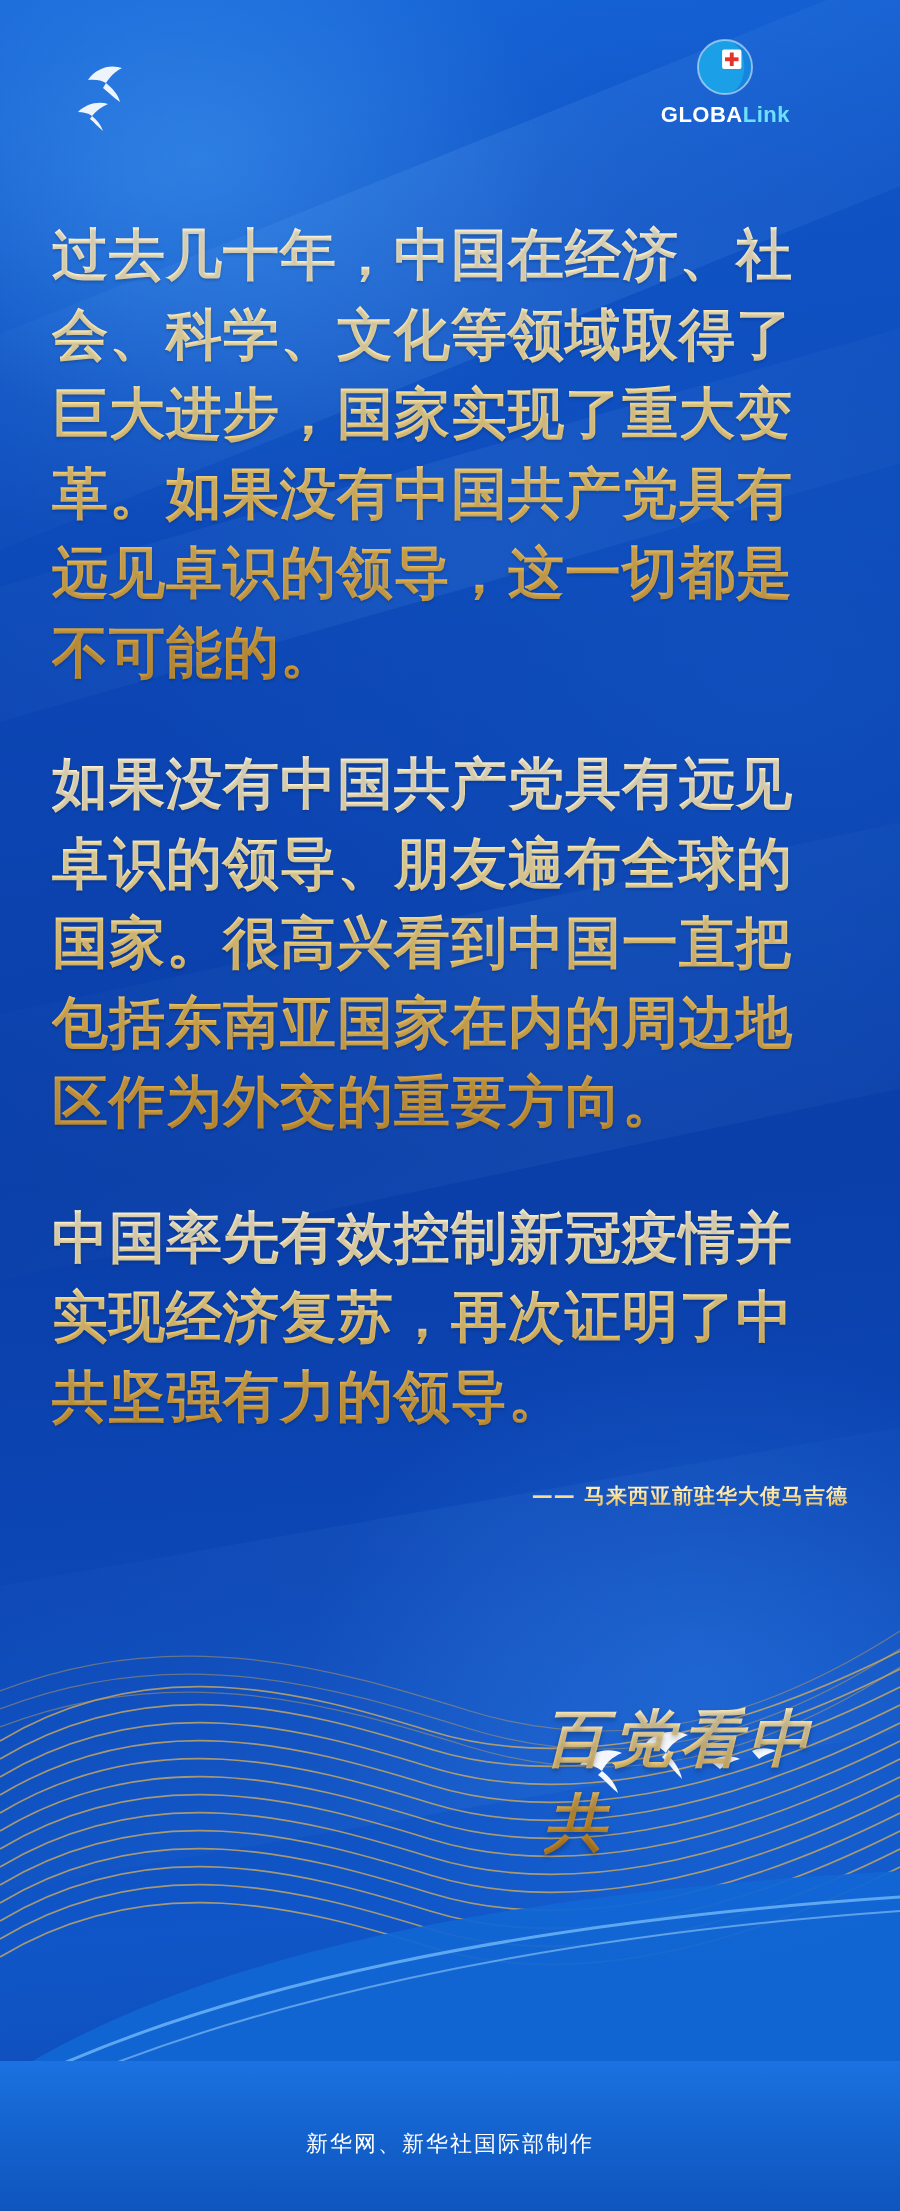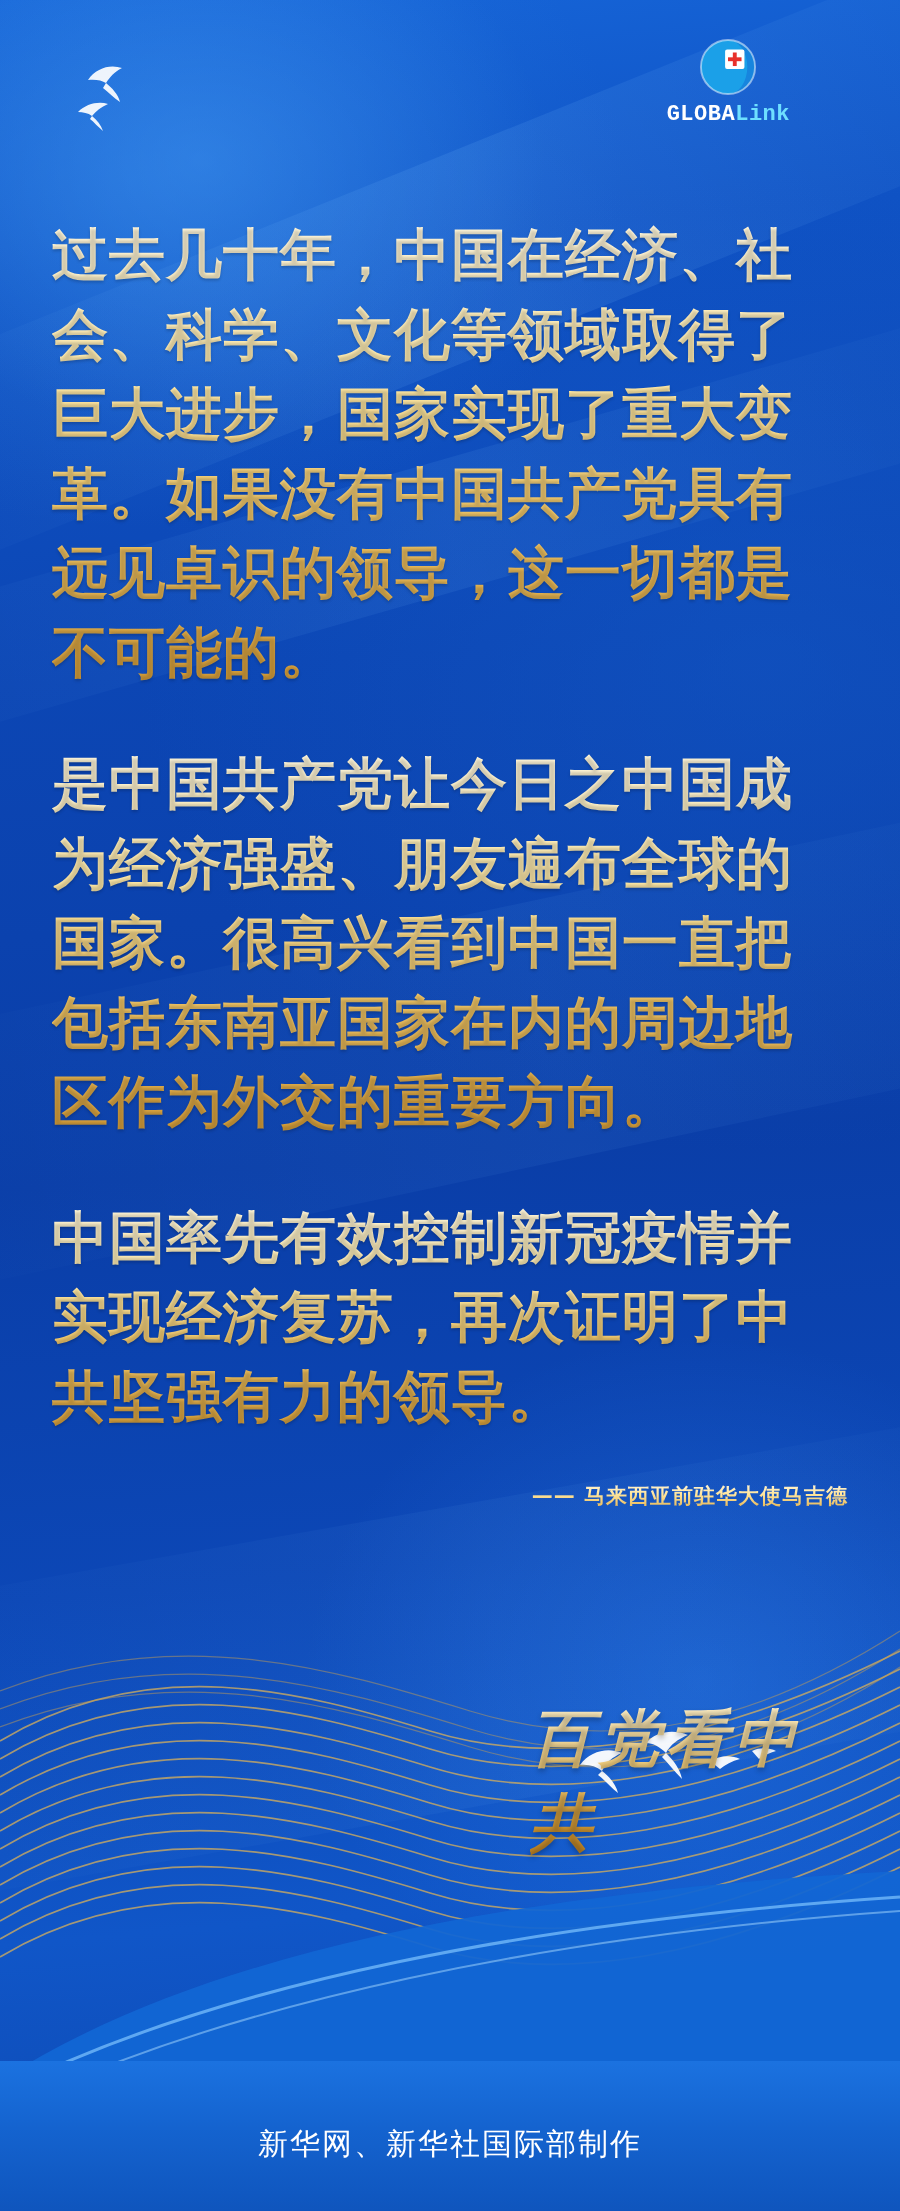--- a/index.html
+++ b/index.html
@@ -51,21 +51,21 @@
   .logo-block {
     position: absolute; right: 110px; top: 38px;
     display: flex; flex-direction: column; align-items: center;
   }
   .logo-circle { width: 58px; height: 58px; }
   .logo-text {
     margin-top: 6px;
     font-size: 22px;
     font-weight: bold;
     letter-spacing: .5px;
-    font-family: Liberation Mono, monospace;
+    font-family: Liberation Sans, sans-serif;
   }
   .logo-text .g1 { color: #ffffff; }
   .logo-text .g2 { color: #6ee0ff; }
 
   
   .content {
     position: absolute;
     left: 52px;
     right: 52px;
     top: 215px;
@@ -104,21 +104,21 @@
   
   .waveband {
     position: absolute; left: 0; right: 0; bottom: 210px; height: 560px;
     pointer-events: none;
   }
   .birds-bottom {
     position: absolute; left: 560px; bottom: 400px; width: 220px; height: 90px;
   }
 
   .seal {
-    position: absolute; right: 40px; bottom: 370px;
+    position: absolute; right: 26px; bottom: 370px;
     width: 330px; height: 120px;
     display: flex; align-items: center; justify-content: center;
   }
   .seal-text {
     font-family: "DejaVu Serif", "Liberation Serif", serif;
     font-size: 62px;
     font-weight: bold;
     letter-spacing: 6px;
     font-style: italic;
     background: linear-gradient(180deg, #fff4d2 0%, #f3cf7e 40%, #d39a35 75%, #b87b1f 100%);
@@ -135,21 +135,21 @@
   }
   .footer {
     position: absolute; left: 0; right: 0; bottom: 0; height: 150px;
     background: linear-gradient(180deg, #1b72e0 0%, #1463cf 45%, #0f55bd 100%);
     display: flex; flex-direction: column; align-items: center; justify-content: center;
     gap: 10px;
   }
   .footer-line {
     color: #ffffff;
     font-family: "DejaVu Sans", "Liberation Sans", sans-serif;
-    font-size: 30px;
+    font-size: 22px;
     letter-spacing: 2px;
     margin-top: 16px;
   }
 </style>
 </head>
 <body>
 
 <div class="poster">
 
   <div class="glow-tl"></div>
@@ -180,21 +180,21 @@
         <rect x="30" y="20" width="14" height="4" fill="#e8312a"></rect>
       </svg>
       <div class="logo-text">
         <span class="g1">GLOBA</span><span class="g2">Link</span>
       </div>
     </div>
   </div>
 
   <div class="content">
     <p class="para p1">过去几十年，中国在经济、社会、科学、文化等领域取得了巨大进步，国家实现了重大变革。如果没有中国共产党具有远见卓识的领导，这一切都是不可能的。</p>
-    <p class="para p2">是中国共产党让今日之中国成为经济强盛、朋友遍布全球的国家。很高兴看到中国一直把包括东南亚国家在内的周边地区作为外交的重要方向。</p>
+    <p class="para p2">如果没有中国共产党具有远见卓识的领导、朋友遍布全球的国家。很高兴看到中国一直把包括东南亚国家在内的周边地区作为外交的重要方向。</p>
     <p class="para p3">中国率先有效控制新冠疫情并实现经济复苏，再次证明了中共坚强有力的领导。</p>
     <div class="attribution">—— 马来西亚前驻华大使马吉德</div>
   </div>
 
   <svg class="waveband" viewBox="0 0 900 560" preserveAspectRatio="none">
     <g fill="none" stroke="#d8b05a" stroke-width="1.6" opacity="0.75">
       <path d="M0 300 C 150 210, 300 250, 430 290 C 560 330, 720 300, 900 210"></path>
       <path d="M0 318 C 150 228, 300 268, 430 308 C 560 348, 720 318, 900 228"></path>
       <path d="M0 336 C 150 246, 300 286, 430 326 C 560 366, 720 336, 900 246"></path>
       <path d="M0 354 C 150 264, 300 304, 430 344 C 560 384, 720 354, 900 264"></path>

